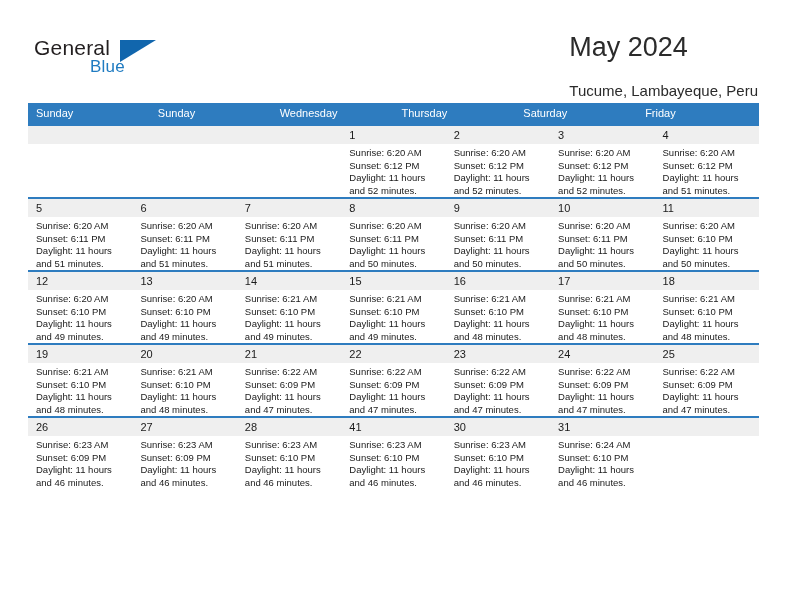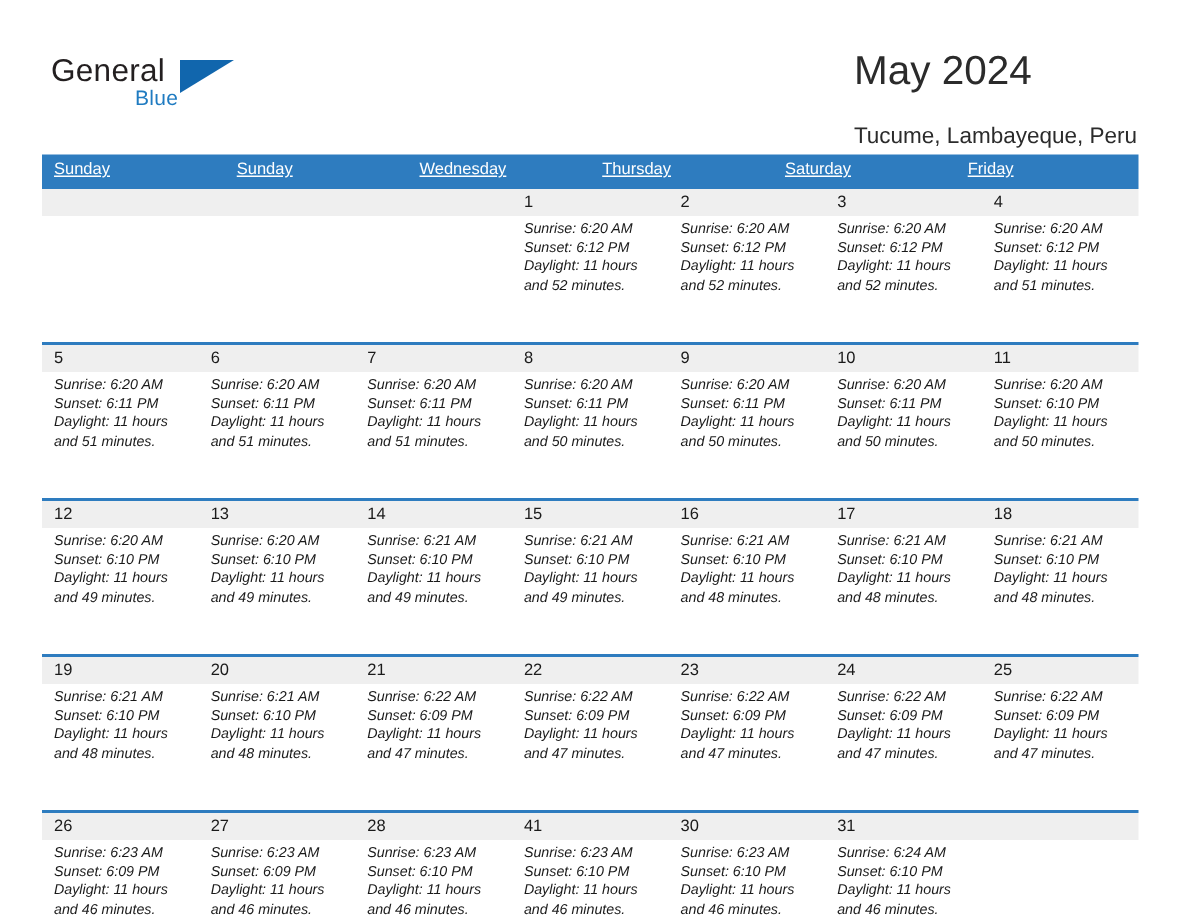--- a/index.html
+++ b/index.html
@@ -43,21 +43,21 @@
     top: 0;
     font-size: 21px;
     letter-spacing: 0.2px;
     color: #231f20;
     font-family: "Liberation Sans", sans-serif;
   }
   .logo-blue {
     position: absolute;
     left: 56px;
     top: 21px;
-    font-size: 14px;
+    font-size: 17px;
     letter-spacing: 0.2px;
     color: #1f7bc1;
     font-family: "Liberation Sans", sans-serif;
   }
   .logo-triangle {
     position: absolute;
     left: 86px;
     top: 4px;
     width: 0;
     height: 0;
@@ -98,21 +98,20 @@
     height: 21px;
   }
   .dow-cell {
     flex: 1 1 0;
     color: #ffffff;
     font-size: 11px;
     line-height: 21px;
     padding-left: 8px;
     box-sizing: border-box;
     white-space: nowrap;
-    text-decoration: underline;
   }
 
   .week {
     border-top: 2px solid #2e7cbf;
   }
   .week:first-of-type {
     border-top: none;
   }
   .week-numbers {
     display: flex;
@@ -122,23 +121,22 @@
   .daynum {
     flex: 1 1 0;
     font-size: 11px;
     line-height: 18px;
     padding-left: 8px;
     box-sizing: border-box;
     color: #1a1a1a;
   }
   .week-body {
     display: flex;
-    height: 84px;
+    height: 53px;
     background: #ffffff;
-    font-style: italic;
   }
   .daycell {
     flex: 1 1 0;
     padding: 3px 6px 0 8px;
     box-sizing: border-box;
     font-size: 9.5px;
     line-height: 12.6px;
     color: #1a1a1a;
   }
   .daycell .line {

